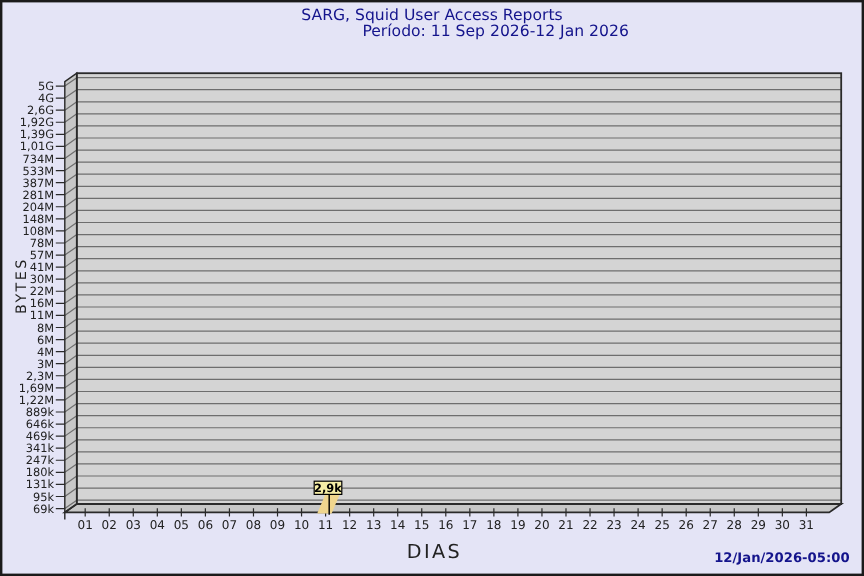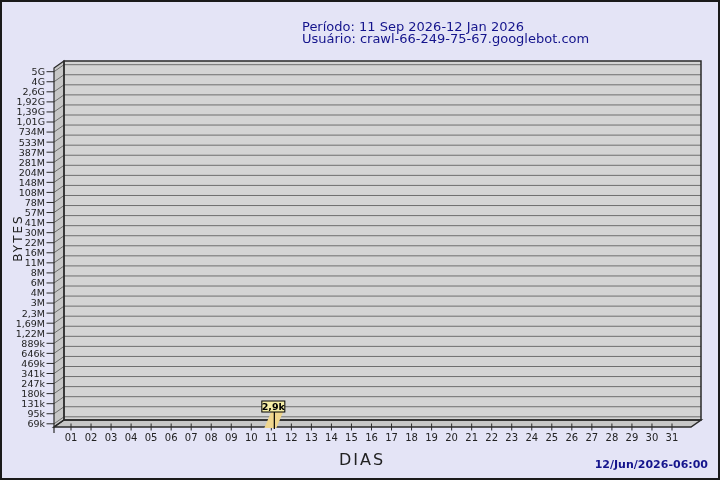--- a/index.html
+++ b/index.html
@@ -24,22 +24,22 @@
   }
   .timestamp{
     position:absolute;right:10px;top:456px;font-size:11px;font-weight:bold;color:#14148c;
   }
   svg#chart{position:absolute;left:0;top:0;}
 </style>
 </head>
 <body>
 
 <div class="frame">
+  <div class="title">SARG, Squid User Access Reports</div>
   <div class="sub sub1">Período: 11 Sep 2026-12 Jan 2026</div>
-  <div class="sub sub2">Usuário: crawl-66-249-75-67.googlebot.com</div>
 
   <svg id="chart" width="720" height="480" viewBox="0 0 720 480">
       <polygon points="52,66 62,59 62,418 52,425" fill="#c7c7c7"></polygon>
       <polygon points="62,418 699,418 689,425 52,425" fill="#c7c7c7"></polygon>
       <rect x="62" y="59" width="637" height="359" fill="#d4d4d4"></rect>
       <line x1="62" y1="62.7" x2="699" y2="62.7" stroke="#6e6e6e" stroke-width="1"></line>
       <line x1="62" y1="62.7" x2="52" y2="69.7" stroke="#6e6e6e" stroke-width="1"></line>
       <line x1="44.5" y1="69.7" x2="52" y2="69.7" stroke="#2a2a2a" stroke-width="1"></line>
       <text x="43" y="73.10000000000001" text-anchor="end" font-size="9.5" fill="#222222">5G</text>
       <line x1="62" y1="72.76" x2="699" y2="72.76" stroke="#6e6e6e" stroke-width="1"></line>
@@ -249,14 +249,14 @@
       <line x1="669.99" y1="421.5" x2="669.99" y2="428.5" stroke="#2a2a2a" stroke-width="1"></line>
       <text x="669.99" y="439" text-anchor="middle" font-size="10" fill="#222222">31</text>
       <polygon points="269.33000000000004,409.5 281.33000000000004,409.5 274.33000000000004,426 262.33000000000004,426" fill="#f0d68e"></polygon>
       <line x1="272.33000000000004" y1="409" x2="272.33000000000004" y2="427" stroke="#000000" stroke-width="1.2"></line>
       <rect x="259.83000000000004" y="399" width="23" height="11" fill="#f5eda6" stroke="#000000" stroke-width="1"></rect>
       <text x="271.33000000000004" y="407.8" text-anchor="middle" font-size="9.5" font-weight="bold" fill="#000">2,9k</text>
     </svg>
 
   <div class="ylabel">BYTES</div>
   <div class="xlabel">DIAS</div>
-  <div class="timestamp">12/Jun/2026-06:00</div>
+  <div class="timestamp">12/Jan/2026-05:00</div>
 </div>
 
 </body></html>

